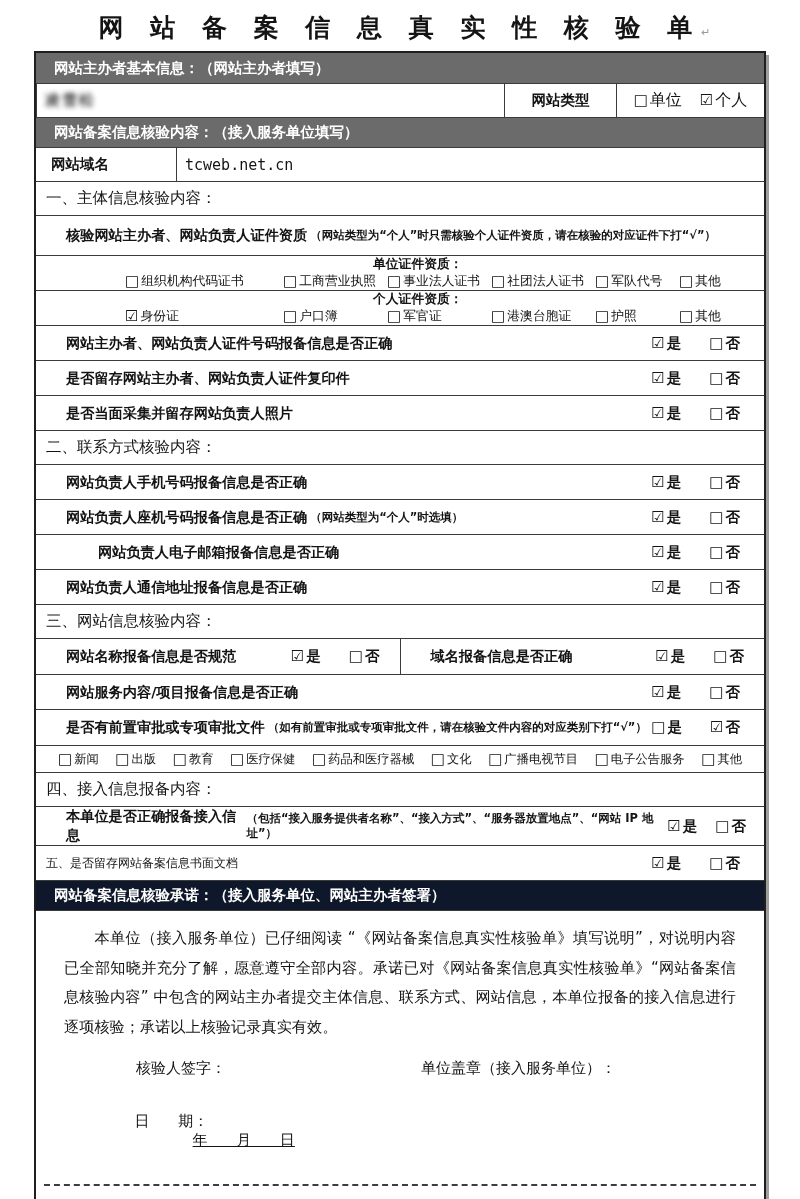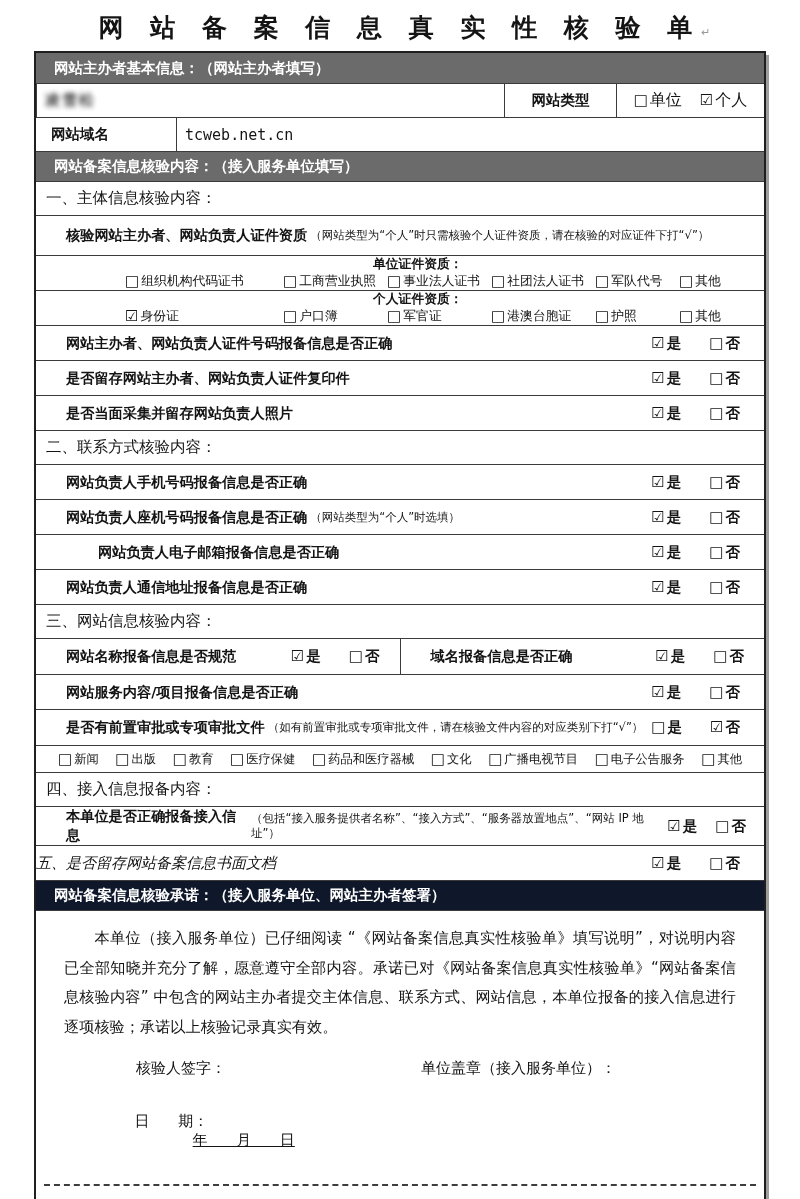--- a/index.html
+++ b/index.html
@@ -17,35 +17,35 @@
   .bl{border-left:1.5px solid #3b3b3b;}
   .cell{display:flex;align-items:center;box-sizing:border-box;min-height:33px;padding:4px 8px;}
   .lblcell{width:140px;font-size:14.5px;font-weight:bold;padding-left:15px;}
   .valcell{flex:1;font-size:15px;}
   .redacted{filter:blur(2.6px);opacity:.8;font-weight:bold;letter-spacing:2px;}
   .mono{font-family:"DejaVu Sans Mono","Liberation Mono",monospace;font-size:15px;}
   .typecell{width:112px;justify-content:center;font-weight:bold;font-size:14.5px;}
   .optscell{width:148px;justify-content:center;gap:18px;}
   .sec{font-size:15.5px;padding:6px 10px;}
   .lbl{font-weight:bold;font-size:14.2px;}
-  .note{font-size:11.5px;font-weight:normal;margin-left:3px;}
+  .note{font-size:11.5px;font-weight:bold;margin-left:3px;}
   .ind{padding-left:30px;}
   .yn{margin-left:auto;display:flex;gap:28px;padding-right:24px;
       font-weight:bold;font-size:14.5px;white-space:nowrap;flex-shrink:0;}
   .opt{display:inline-flex;align-items:center;gap:2px;white-space:nowrap;}
   .box{font-size:15px;line-height:1;}
   .credrow{padding-left:46px;font-size:12.8px;min-height:31px;flex-direction:column;}
   .credlbl{width:100px;flex-shrink:0;font-weight:bold;font-size:12.8px;}
   .optgrid{display:grid;grid-template-columns:158px 104px 104px 104px 84px auto;flex:1;}
   .cats{min-height:27px;}
   .catopts{display:flex;justify-content:space-between;flex:1;padding:2px 22px;font-size:12.3px;}
   .half{flex:1;display:flex;align-items:center;min-height:35px;}
   .half .lbl{padding-left:30px;}
   .half .yn{padding-right:20px;}
-  .secyn{font-size:15px;font-style:italic;}
+  .secyn{font-size:12px;padding-left:10px;}
   .block{display:block;padding:4px 0 10px 0;}
   .promise p{margin:9px 28px 6px 28px;font-size:15.2px;line-height:1.95;
              text-align:justify;text-indent:2em;}
   .p2{font-weight:bold;}
   .sigline{display:flex;align-items:center;margin:16px 0 4px 0;font-size:15px;}
   .sigline .s1{margin-left:100px;width:285px;}
   .dateline{margin:16px 0 10px 70px;font-size:15px;white-space:pre;}
   .ymd{margin-left:58px;white-space:pre;text-decoration:underline;}
   .dashsep{border-top:2.5px dashed #3d3d3d;margin:16px 8px 6px 8px;height:0;}
 </style>
@@ -68,26 +68,26 @@
           <span class="box">□</span>
           <span>单位</span>
         </span>
         <span class="opt">
           <span class="box">☑</span>
           <span>个人</span>
         </span>
       </div>
   </div>
 
+  <div class="row hdr" style="background: rgb(107, 107, 107); color: rgb(255, 255, 255);">网站备案信息核验内容：（接入服务单位填写）</div>
+
   <div class="row">
     <div class="cell lblcell">网站域名</div>
     <div class="cell valcell bl mono">tcweb.net.cn</div>
   </div>
-
-  <div class="row hdr" style="background: rgb(107, 107, 107); color: rgb(255, 255, 255);">网站备案信息核验内容：（接入服务单位填写）</div>
 
   <div class="row">
     <div class="sec">一、主体信息核验内容：</div>
   </div>
 
   <div class="row" style="min-height:40px;">
     <span class="lbl ind">核验网站主办者、网站负责人证件资质</span>
     <span class="note">（网站类型为“个人”时只需核验个人证件资质，请在核验的对应证件下打“√”）</span>
   </div>
 

